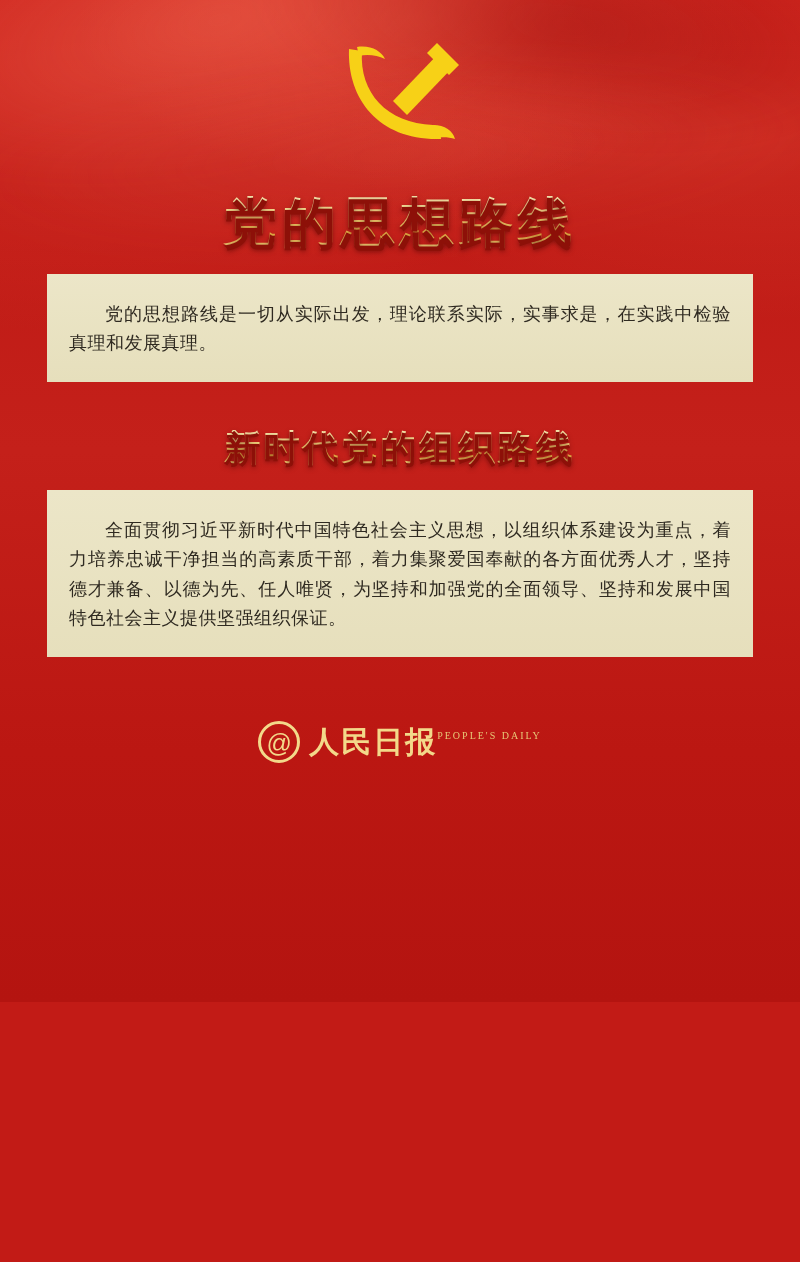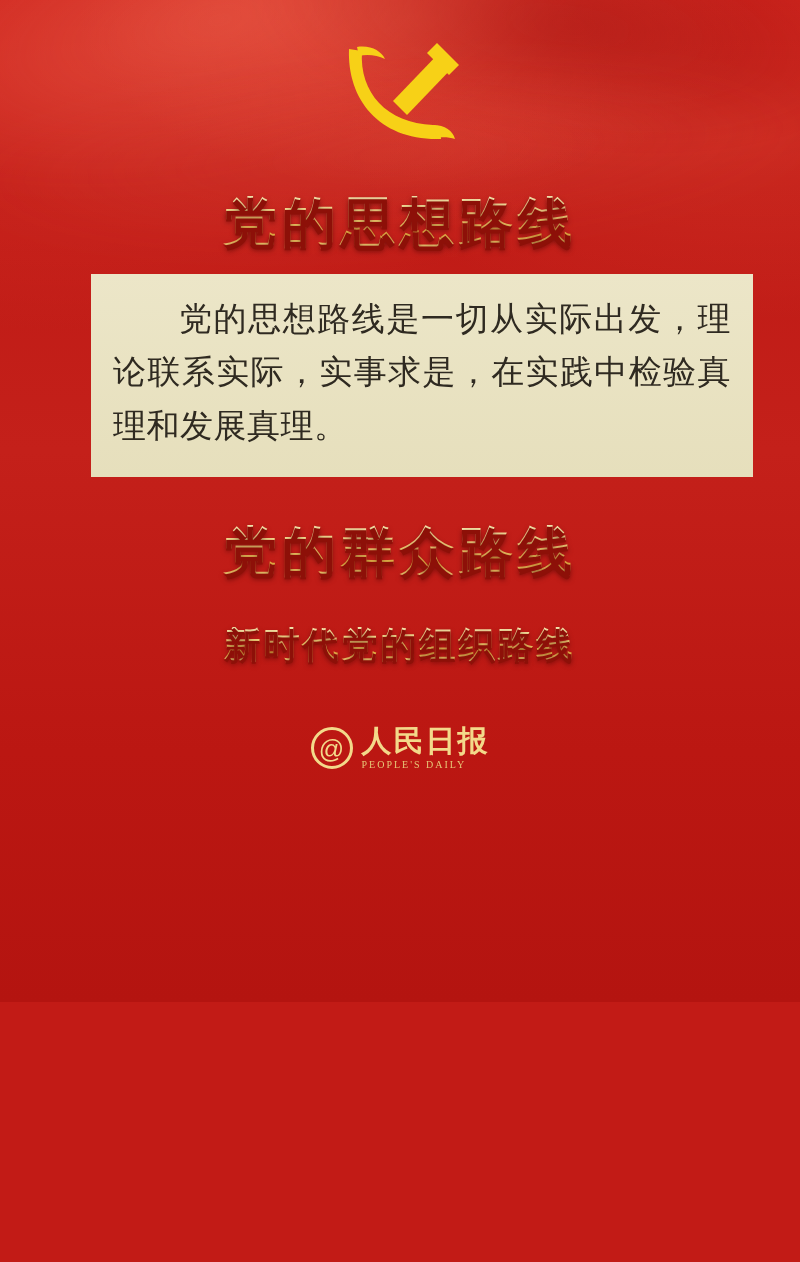--- a/index.html
+++ b/index.html
@@ -87,29 +87,28 @@
     font-family: "Liberation Serif", "DejaVu Serif", serif;
   }
   .t1 { font-size: 54px; margin: 10px 0 24px; }
   .t2 { font-size: 54px; margin: 48px 0 24px; }
   .t3 { font-size: 36px; margin: 48px 0 24px; letter-spacing: 3px; }
 
   .panel {
     background: #e8e2c2;
     background: linear-gradient(180deg, #ece6c8 0%, #e6dfbc 100%);
     color: #2f2a21;
-    padding: 19px 22px 24px;
+    padding: 26px 22px 24px;
     box-sizing: border-box;
-    font-size: 33px;
+    font-size: 18px;
     line-height: 1.62;
     text-align: justify;
     text-justify: inter-ideograph;
     letter-spacing: 0.5px;
     font-family: "Liberation Serif", "DejaVu Serif", serif;
-    margin-left: 44px;
   }
   .panel p {
     margin: 0;
     text-indent: 2em;
   }
 
   .footer {
     position: relative;
     z-index: 3;
     margin-top: 42px;
@@ -126,21 +125,21 @@
     border: 3px solid #f3d98a;
     color: #f3d98a;
     font-size: 25px;
     line-height: 38px;
     text-align: center;
     font-family: "Liberation Sans", sans-serif;
     box-sizing: border-box;
   }
   .logo-text {
     display: flex;
-    flex-direction: column;
+    flex-direction: row;
     align-items: flex-start;
     line-height: 1;
   }
   .logo-cn {
     color: #f3d98a;
     font-size: 30px;
     font-weight: bold;
     letter-spacing: 2px;
     font-family: "Liberation Serif", "DejaVu Serif", serif;
   }
@@ -175,23 +174,25 @@
           <path d="M100 6 L122 28 L112 38 L90 16 Z"></path>
         </g>
       </svg>
     </div>
 
     <div class="section-title t1">党的思想路线</div>
     <div class="panel">
       <p>党的思想路线是一切从实际出发，理论联系实际，实事求是，在实践中检验真理和发展真理。</p>
     </div>
 
-    <div class="section-title t2">党的群众路线</div>
 
     <div class="section-title t3">新时代党的组织路线</div>
+    <div class="panel">
+      <p>全面贯彻习近平新时代中国特色社会主义思想，以组织体系建设为重点，着力培养忠诚干净担当的高素质干部，着力集聚爱国奉献的各方面优秀人才，坚持德才兼备、以德为先、任人唯贤，为坚持和加强党的全面领导、坚持和发展中国特色社会主义提供坚强组织保证。</p>
+    </div>
 
   </div>
 
   <div class="footer">
     <div class="logo-mark">@</div>
     <div class="logo-text">
       <div class="logo-cn">人民日报</div>
       <div class="logo-en">PEOPLE'S DAILY</div>
     </div>
   </div>

